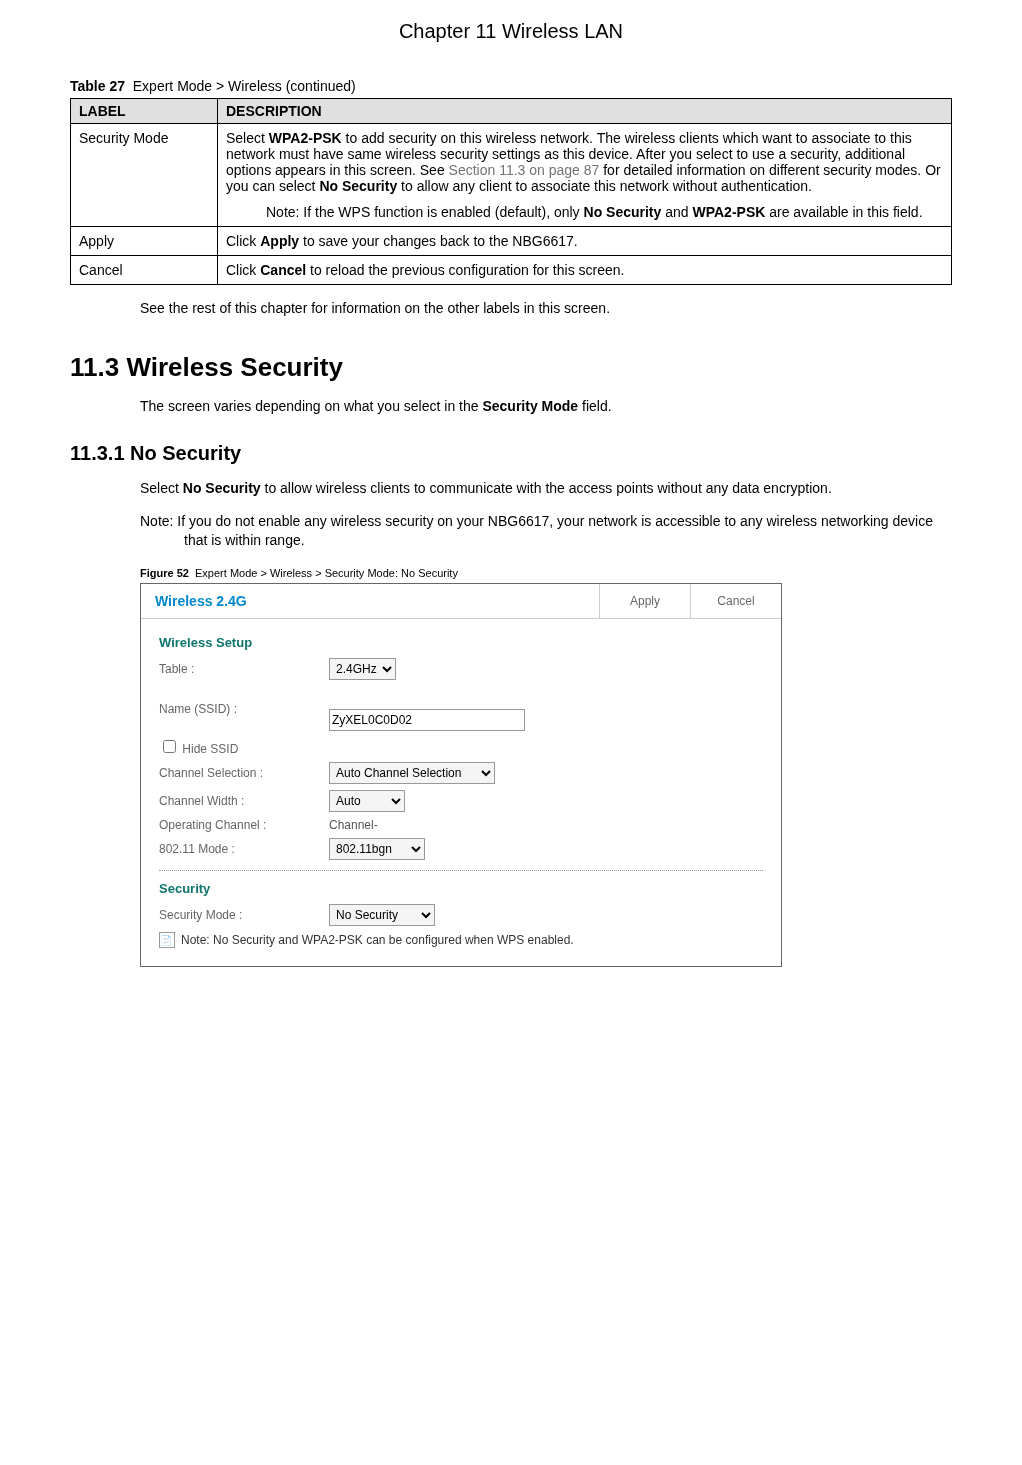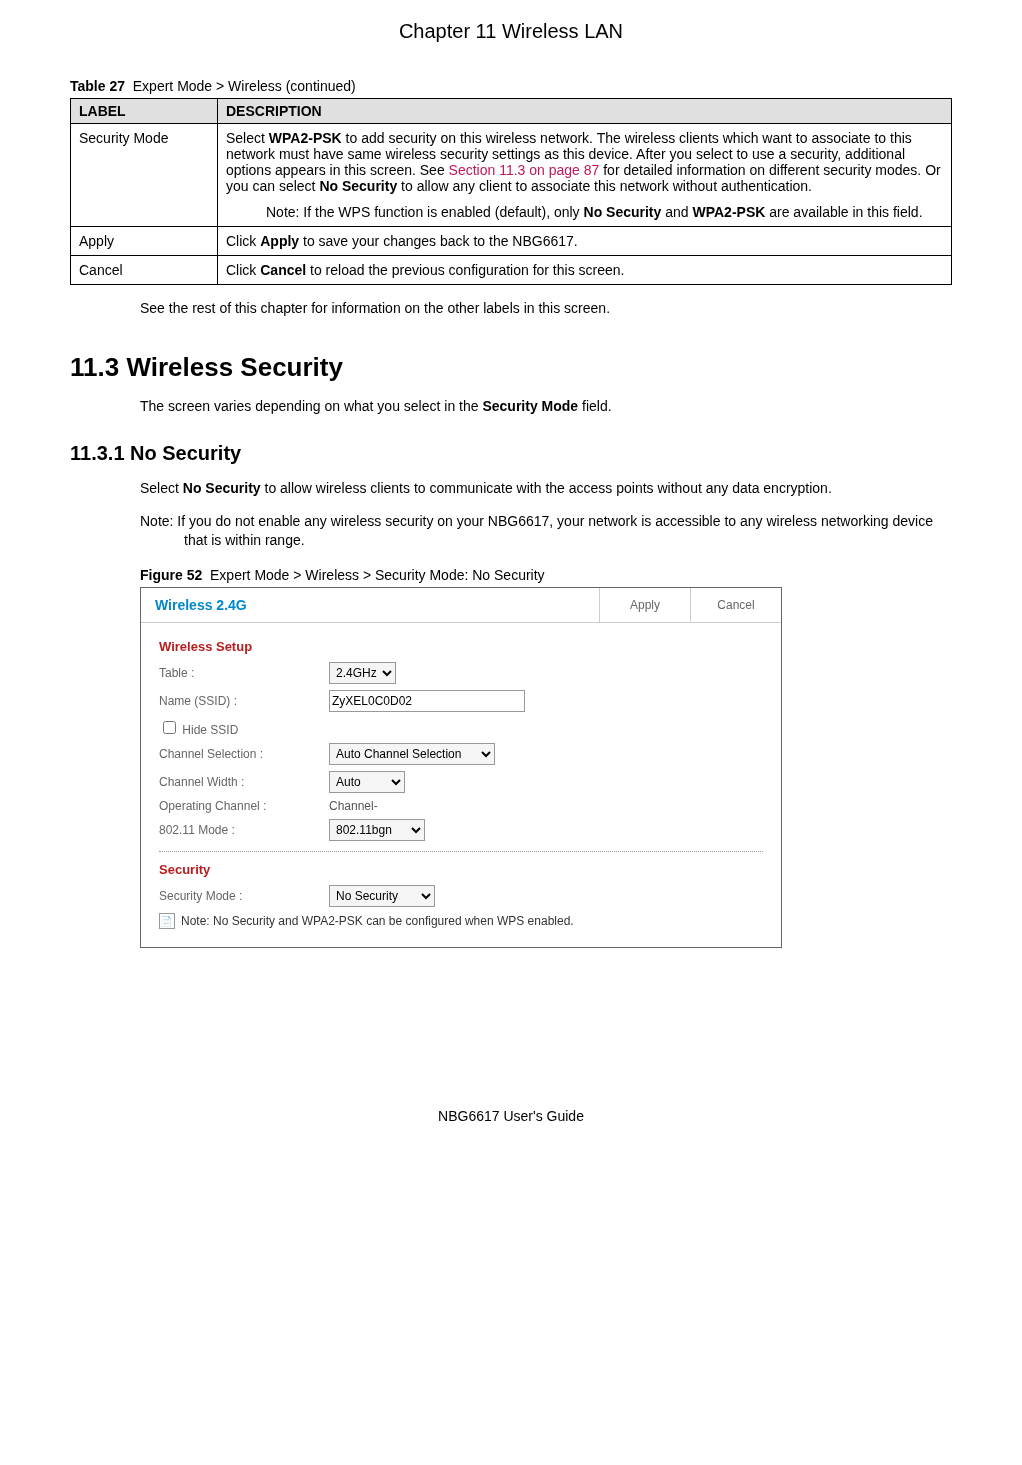--- a/index.html
+++ b/index.html
@@ -35,21 +35,21 @@
     font-weight: bold;
     padding: 4px 8px;
     border: 1px solid #000;
   }
   table.desc-table td {
     border: 1px solid #000;
     padding: 6px 8px;
     vertical-align: top;
   }
   table.desc-table td.label-col { width: 130px; }
-  a.link { color: #be185d; text-decoration: none; }
+  a.link { color: #737373; text-decoration: none; }
   .para {
     margin: 14px 0 14px 70px;
     font-size: 14px;
     line-height: 1.35;
   }
   .note-para {
     margin: 14px 0 14px 70px;
     font-size: 14px;
     line-height: 1.35;
   }
@@ -59,21 +59,21 @@
     font-weight: bold;
     margin: 34px 0 10px 0;
   }
   h2.subsec {
     font-family: Arial, Helvetica, sans-serif;
     font-size: 20px;
     font-weight: bold;
     margin: 26px 0 10px 0;
   }
   .figure-caption {
-    font-size: 14px;
+    font-size: 11px;
     margin: 18px 0 4px 70px;
   }
   
   .ui-shot {
     margin-left: 70px;
     border: 1px solid #666;
     width: 640px;
     background: #fff;
     font-family: Arial, Helvetica, sans-serif;
     font-size: 12px;
@@ -98,41 +98,41 @@
     border-left: 1px solid #ccc;
     height: 100%;
     display: flex;
     align-items: center;
     justify-content: center;
     color: #666;
     cursor: pointer;
   }
   .ui-body { padding: 12px 18px 18px 18px; }
   .ui-section-head {
-    color: #b91c1c;
+    color: #0f766e;
     font-weight: bold;
     font-size: 13px;
     margin: 4px 0 8px 0;
   }
   .ui-row {
     display: flex;
     align-items: center;
     margin: 6px 0;
   }
   .ui-row .lbl { width: 170px; color: #666; font-size: 12px; }
   .ui-row .ctrl { flex: 1; }
   select.ui-select, input.ui-text {
     border: 1px solid #999;
     background: #f5f5f5;
     font-size: 12px;
     padding: 1px 2px;
     height: 18px;
     box-sizing: content-box;
   }
-  input.ui-text { width: 190px; background: #fff; }
+  input.ui-text { width: 190px; background: #fff; margin-top: 23px; }
   .ui-dotted {
     border: none;
     border-top: 1px dotted #999;
     margin: 10px 0;
   }
   .ui-note {
     display: flex;
     align-items: center;
     gap: 6px;
     margin-top: 6px;
@@ -282,14 +282,13 @@
     </div>
 
     <div class="ui-note">
       <span class="ui-note-icon">📄</span>
       <span>Note: No Security and WPA2-PSK can be configured when WPS enabled.</span>
     </div>
   </div>
 </div>
 
 <div class="footer">
-  <div>NBG6617 User's Guide</div>
 </div>
 
 </body></html>

